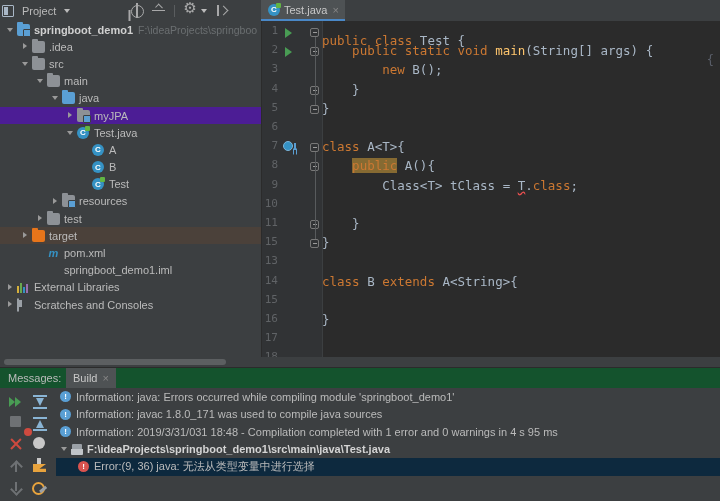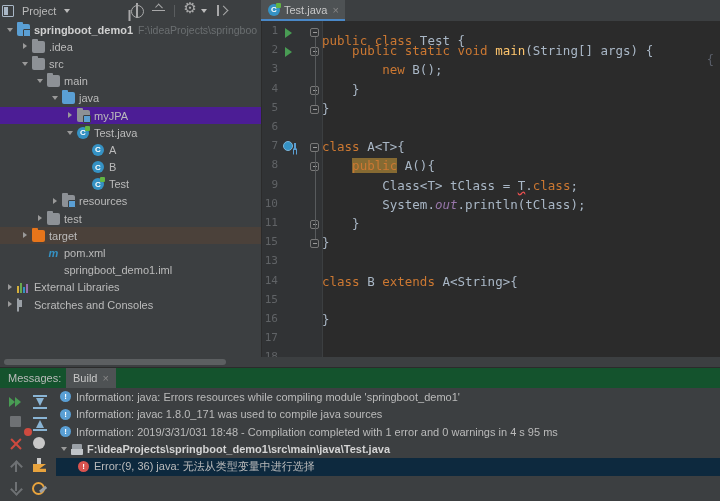--- a/index.html
+++ b/index.html
@@ -541,21 +541,20 @@
       <div class="rightbrace">{</div>
     <div class="cline" style="top: 10px;"><span class="kw">public</span> <span class="kw">class</span> <span class="txt">Test</span> {</div>
         <div class="cline" style="top: 20.2px;">    <span class="kw">public</span> <span class="kw">static</span> <span class="kw">void</span> <span class="fn">main</span>(<span class="txt">String</span>[] <span class="txt">args</span>) {</div>
         <div class="cline" style="top: 39.4px;">        <span class="kw">new</span> <span class="txt">B</span>();</div>
         <div class="cline" style="top: 58.6px;">    }</div>
         <div class="cline" style="top: 77.8px;">}</div>
         <div class="cline" style="top: 97px;">&nbsp;</div>
         <div class="cline" style="top: 116.2px;"><span class="kw">class</span> <span class="txt">A</span>&lt;<span class="txt">T</span>&gt;{</div>
         <div class="cline" style="top: 135.4px;">    <span class="hlsel">public</span> <span class="txt">A</span>(){</div>
         <div class="cline" style="top: 154.6px;">        <span class="txt">Class</span>&lt;<span class="txt">T</span>&gt; <span class="txt">tClass</span> = <span class="txt errw">T</span>.<span class="kw">class</span>;</div>
-        <div class="cline" style="top: 173.8px;">        <span class="txt">System</span>.<span class="stat">out</span>.<span class="txt">println</span>(<span class="txt">tClass</span>);</div>
         <div class="cline" style="top: 193px;">    }</div>
         <div class="cline" style="top: 212.2px;">}</div>
         <div class="cline" style="top: 231.4px;">&nbsp;</div>
         <div class="cline" style="top: 250.6px;"><span class="kw">class</span> <span class="txt">B</span> <span class="kw">extends</span> <span class="txt">A</span>&lt;<span class="txt">String</span>&gt;{</div>
         <div class="cline" style="top: 269.8px;">&nbsp;</div>
         <div class="cline" style="top: 289px;">}</div>
         <div class="cline" style="top: 308.2px;">&nbsp;</div>
         <div class="cline" style="top: 327.4px;">&nbsp;</div>
       </div>
   </div>
@@ -583,21 +582,21 @@
       <span class="sb-ico ico-collapse2" style="left:32px; top:28px;"></span>
       <span class="sb-ico ico-pie" style="left:32px; top:48px;"></span>
       <span class="sb-ico ico-dl" style="left:32px; top:70px;"></span>
       <span class="sb-ico ico-wrench" style="left:32px; top:92px;"></span>
     </div>
 
     <div class="blist" id="blist">
         <div class="brow">
           <span style="display:inline-block;width:0px"></span>
           <span class="info-ico">!</span>
-          <span class="err-label">Information: java: Errors resources while compiling module 'springboot_demo1'</span>
+          <span class="err-label">Information: java: Errors occurred while compiling module 'springboot_demo1'</span>
         </div>
         <div class="brow">
           <span style="display:inline-block;width:0px"></span>
           <span class="info-ico">!</span>
           <span class="err-label">Information: javac 1.8.0_171 was used to compile java sources</span>
         </div>
         <div class="brow">
           <span style="display:inline-block;width:0px"></span>
           <span class="info-ico">!</span>
           <span class="err-label">Information: 2019/3/31/031 18:48 - Compilation completed with 1 error and 0 warnings in 4 s 95 ms</span>

